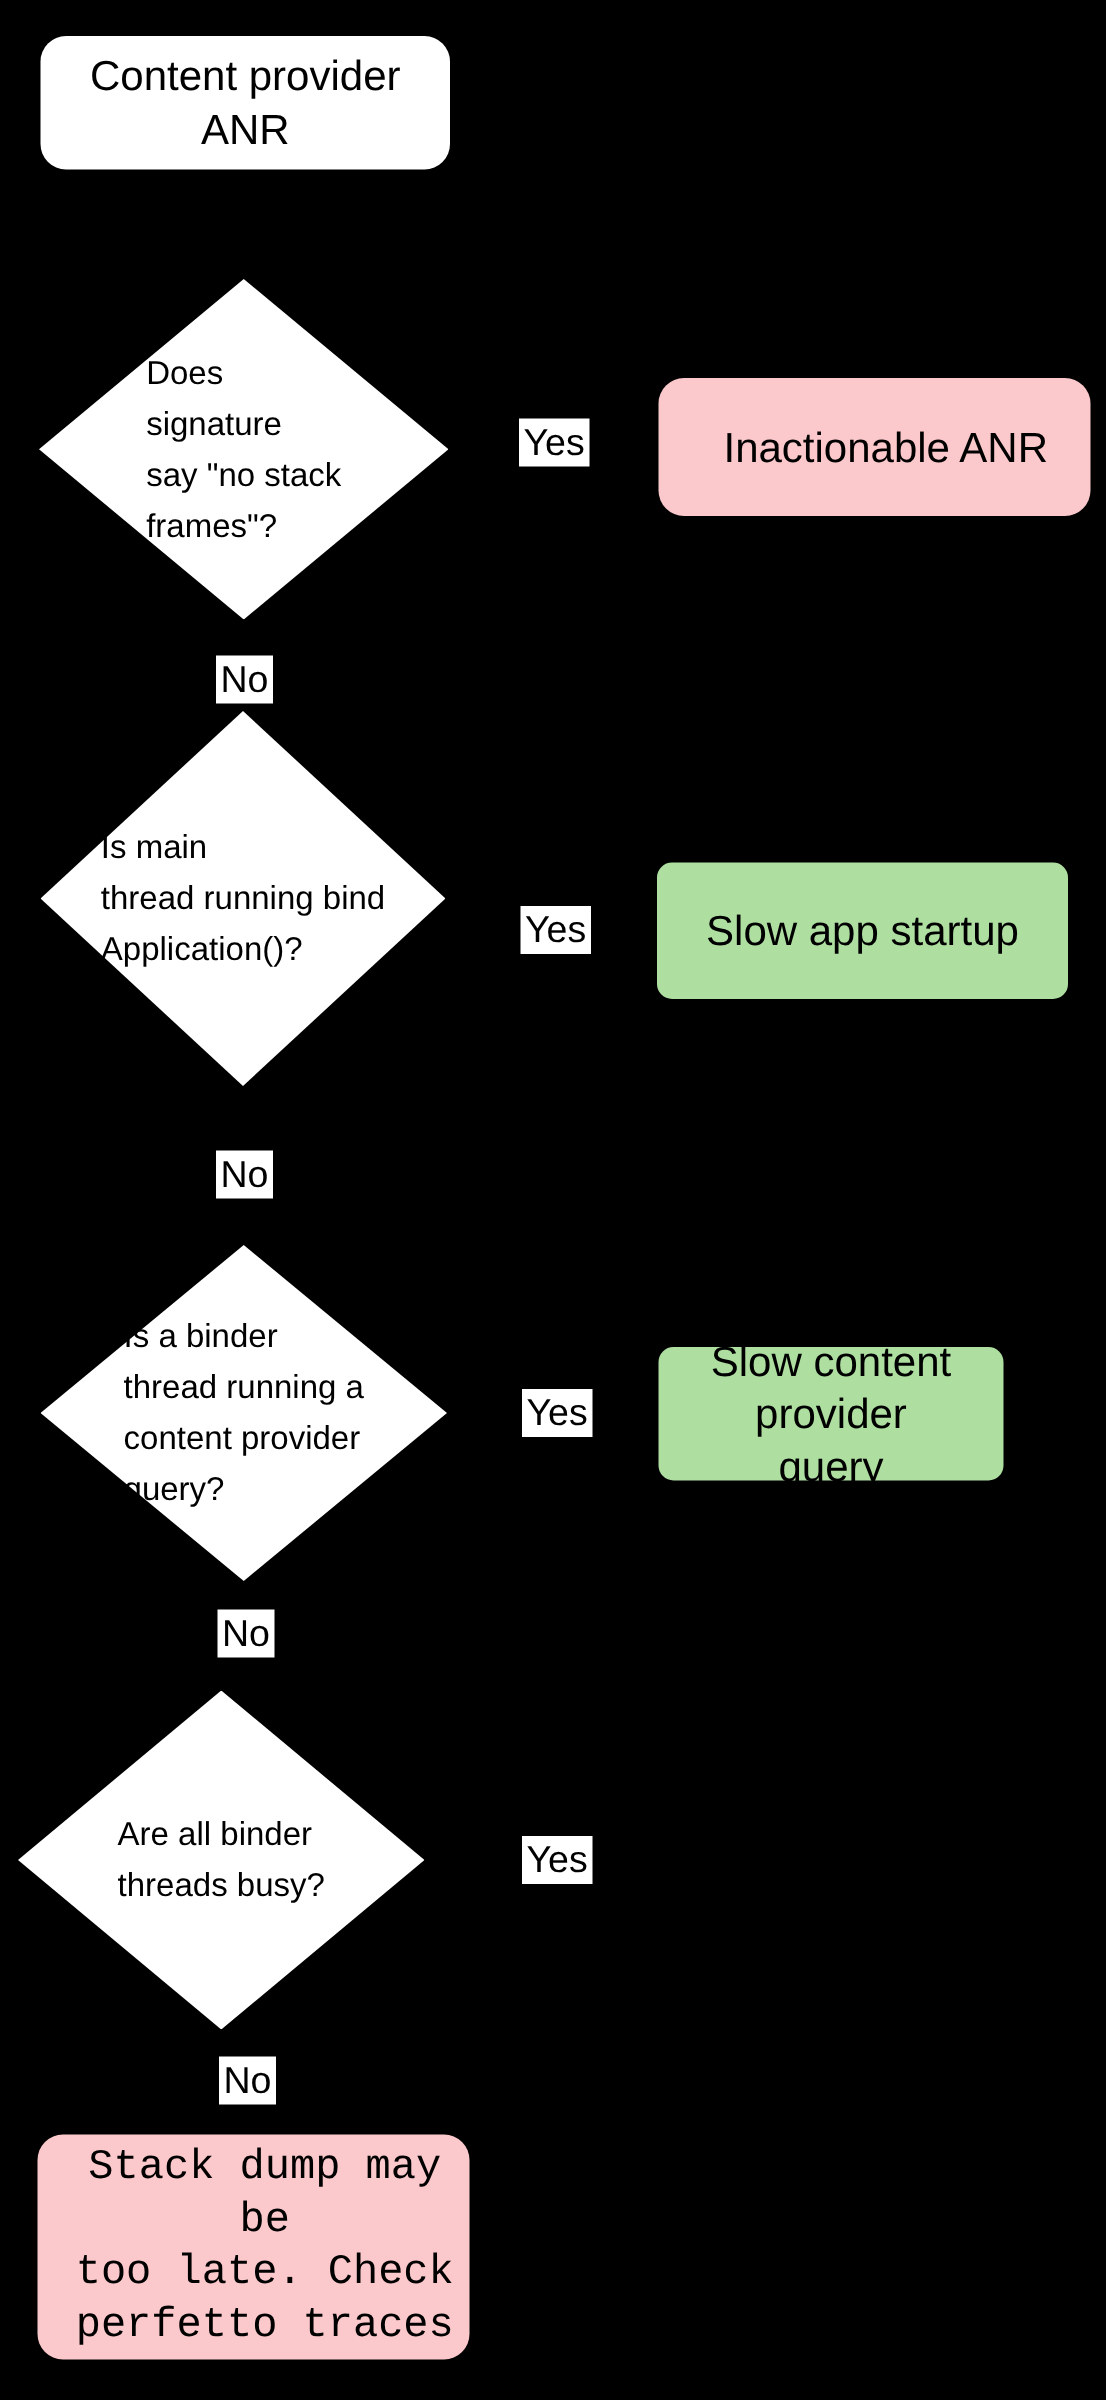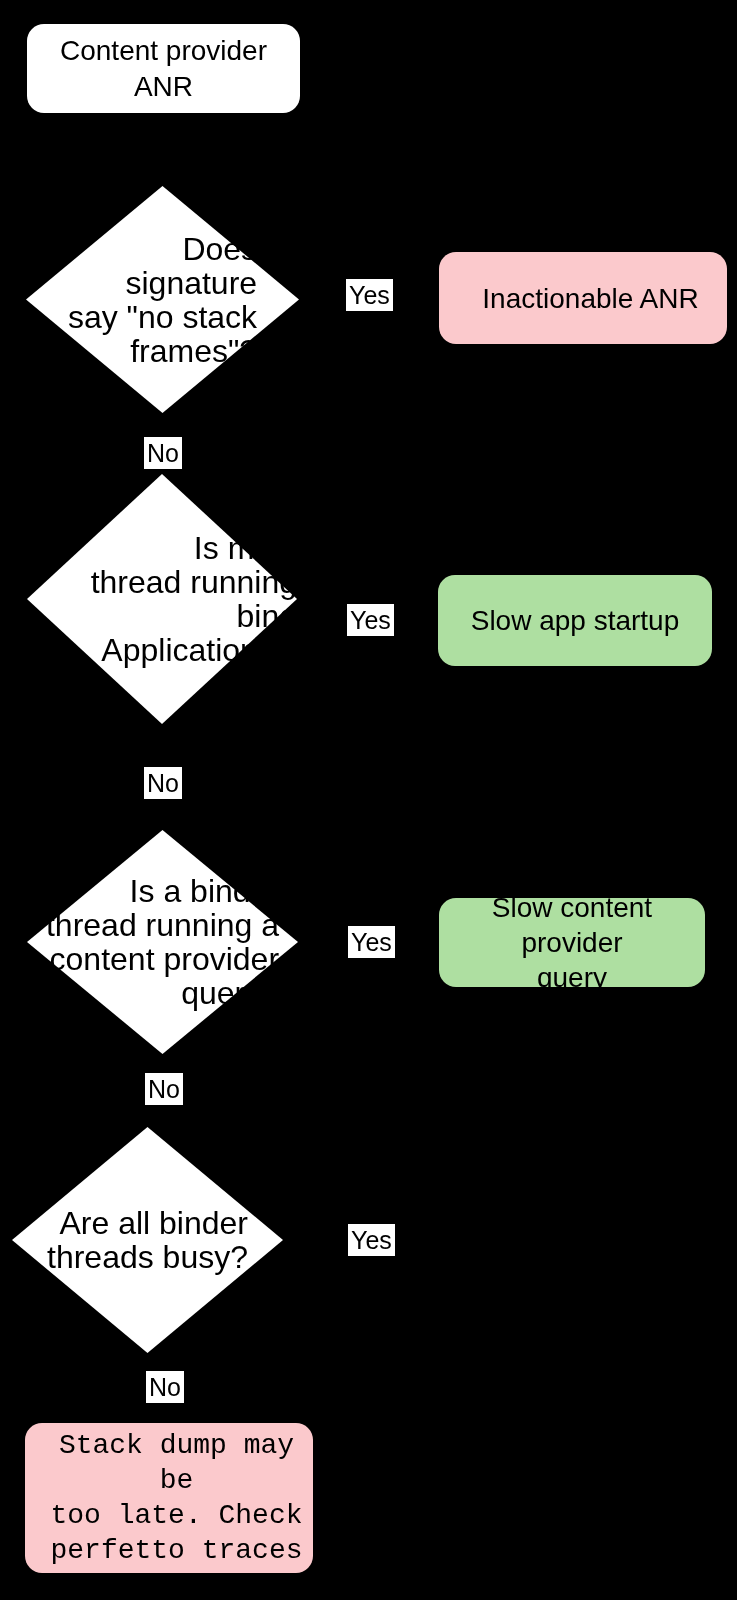--- a/index.html
+++ b/index.html
@@ -22,36 +22,36 @@
     align-items: center;
     justify-content: center;
     text-align: center;
     border-radius: 17px;
     font-size: 28px;
     line-height: 35px;
     white-space: pre-line;
   }
   .node.white { background: var(--node, #ffffff); }
   .node.bad   { background: var(--bad, #FBC9CC); padding-left: 15px; }
-  .node.good  { background: var(--good, #AEDFA1); }
+  .node.good  { background: var(--good, #AEDFA1); border-radius: 10px; }
   .diamond { position: absolute; }
   .diamond-bg {
     position: absolute;
     inset: 0;
     background: var(--node, #ffffff);
     clip-path: polygon(50% 0%, 100% 50%, 50% 100%, 0% 50%);
   }
   .diamond-label {
     position: absolute;
     inset: 0;
     display: flex;
     align-items: center;
     justify-content: center;
-    text-align: right;
-    font-size: 32px;
+    text-align: left;
+    font-size: 22px;
     line-height: 34px;
     white-space: pre-line;
   }
   .edge-label {
     position: absolute;
     background: var(--node, #ffffff);
     font-size: 25px;
     line-height: 30px;
     padding: 1px 3px;
     white-space: pre;
@@ -93,21 +93,21 @@
   <div class="edge-label" style="left:144px; top:767px;">No</div>
 
   <div class="diamond" style="left:27px; top:830px; width:271px; height:224px;">
     <div class="diamond-bg"></div>
     <div class="diamond-label">Is a binder
 thread running a
 content provider
 query?</div>
   </div>
   <div class="edge-label" style="left:348px; top:926px;">Yes</div>
-  <div class="node good" style="left:439px; top:898px; width:266px; height:89px;">
+  <div class="node good" style="left:439px; top:898px; width:230px; height:89px;">
     <span>Slow content provider
 query</span>
   </div>
   <div class="edge-label" style="left:145px; top:1073px;">No</div>
 
   <div class="diamond" style="left:12px; top:1127px; width:271px; height:226px;">
     <div class="diamond-bg"></div>
     <div class="diamond-label">Are all binder
 threads busy?</div>
   </div>

